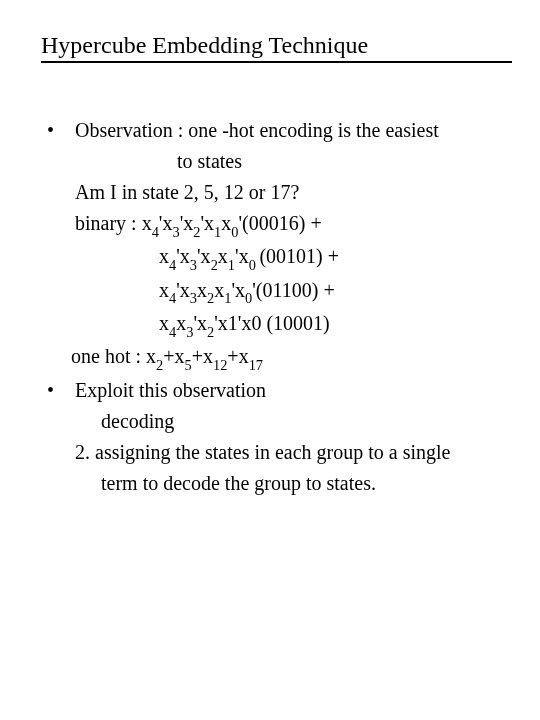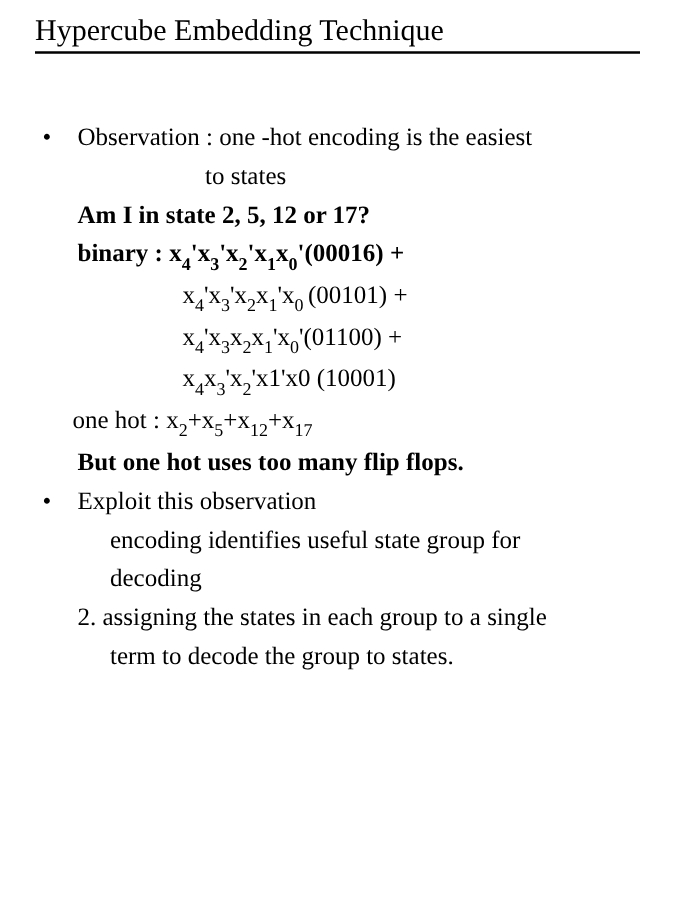--- a/index.html
+++ b/index.html
@@ -7,21 +7,22 @@
     padding: 0;
     width: 540px;
     height: 720px;
     background: #fff;
     font-family: "Times New Roman", serif;
     font-size: 20px;
     color: #000;
     overflow: hidden;
   }
   .slide {
-    padding: 12px 28px 0 28px;
+    padding: 32px 28px 0 28px;
+    margin-left: 13px;
   }
   .title {
     font-size: 24px;
     border-bottom: 2px solid #000;
     padding-bottom: 2px;
     margin-bottom: 52px;
   }
   .content {
     padding-left: 4px;
   }
@@ -37,21 +38,21 @@
   }
   .bullet-mark {
     width: 28px;
     flex: 0 0 28px;
     text-align: left;
     padding-left: 2px;
   }
   .body-line {
     line-height: 1.55;
   }
-  .indent1 { padding-left: 30px; font-weight: bold; }
+  .indent1 { padding-left: 30px; }
   .indent2 { padding-left: 132px; }
   .indent3 { padding-left: 114px; }
   .indent-num { padding-left: 30px; }
   .indent-num-cont { padding-left: 56px; }
   .sub { font-size: 0.72em; vertical-align: sub; position: relative; top: 0.12em; }
 </style>
 </head>
 <body>
 
 <div class="slide">
@@ -81,27 +82,25 @@
       </li>
 
       <li class="body-line indent3">
         <span>x</span><span class="sub">4</span><span>x</span><span class="sub">3</span><span>'x</span><span class="sub">2</span><span>'x1'x0 (10001)</span>
       </li>
 
       <li class="body-line" style="padding-left:26px">
         <span>one hot : </span><span>x</span><span class="sub">2</span><span>+x</span><span class="sub">5</span><span>+x</span><span class="sub">12</span><span>+x</span><span class="sub">17</span>
       </li>
 
-      <li class="body-line indent1">But one hot uses too many flip flops.</li>
 
       <li class="bullet-row body-line">
         <span class="bullet-mark">•</span>
         <span>Exploit this observation</span>
       </li>
 
-      <li class="body-line indent-num-cont">encoding identifies useful state group for</li>
       <li class="body-line indent-num-cont">decoding</li>
       <li class="body-line indent-num">2. assigning the states in each group to a single</li>
       <li class="body-line indent-num-cont">term to decode the group to states.</li>
 
     </ul>
   </div>
 </div>
 
 </body></html>

